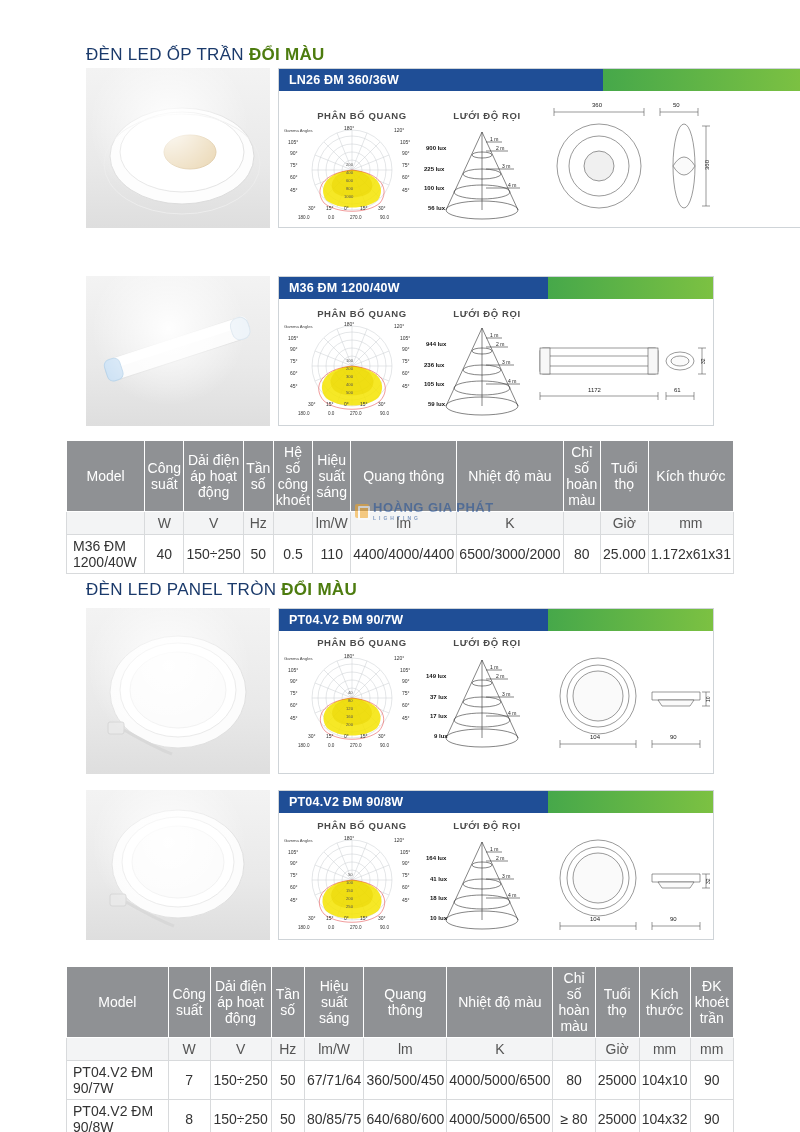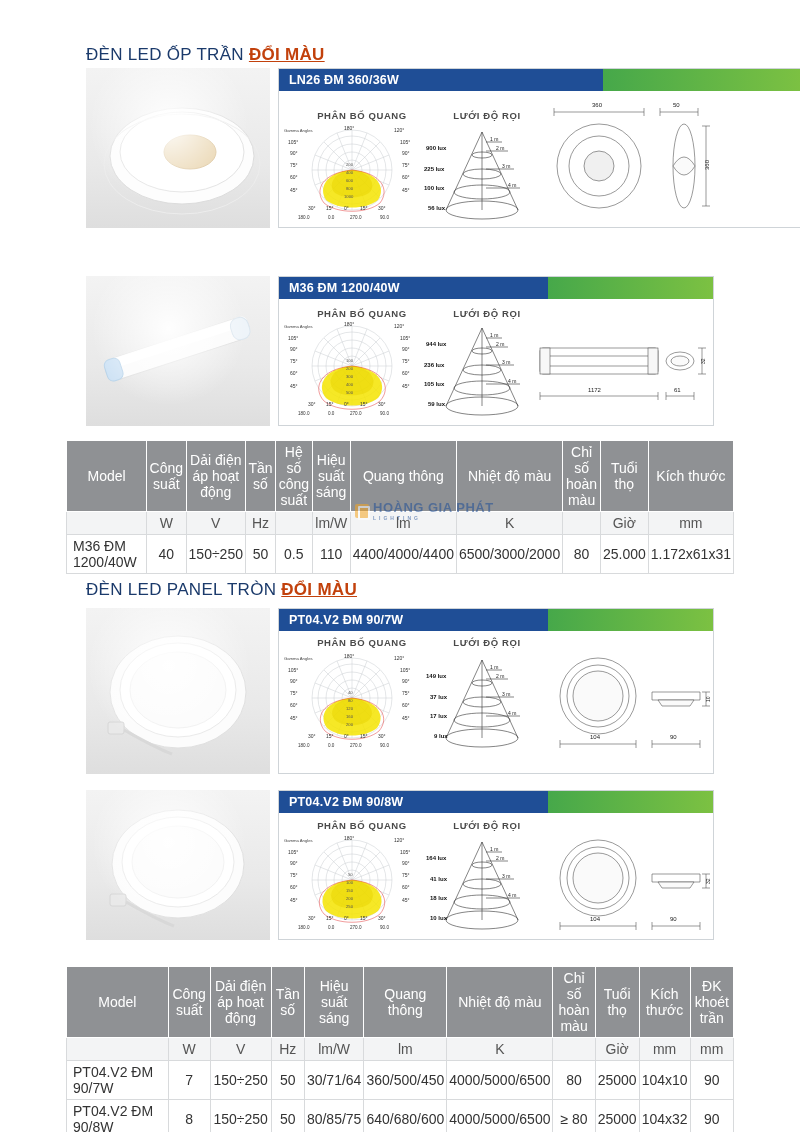--- a/index.html
+++ b/index.html
@@ -16,21 +16,21 @@
 
   
   .sec-title {
     position: absolute;
     font-size: 17px;
     letter-spacing: .3px;
     color: #1b3a6b;
     font-weight: 400;
     white-space: nowrap;
   }
-  .sec-title b { color:#c2410c; font-weight: 800; text-decoration: underline; }
+  .sec-title b { color:#4d7c0f; font-weight: 800; }
 
   
   .photo {
     position: absolute;
     background: linear-gradient(180deg,#f3f3f3 0%,#e9e9e9 60%,#dedede 100%);
     overflow: hidden;
   }
   .photo .shine {
     position:absolute; inset:0;
     background: radial-gradient(circle at 45% 35%, rgba(255,255,255,.95) 0%, rgba(255,255,255,0) 55%);
@@ -371,21 +371,21 @@
     </svg>
   </div>
 
   <table class="spec" style="left:66px; top:440px; width:668px;">
     <thead>
       <tr>
         <th style="width:118px">Model</th>
         <th style="width:44px">Công suất</th>
         <th style="width:60px">Dải điện áp hoạt động</th>
         <th style="width:34px">Tần số</th>
-        <th style="width:44px">Hệ số công suất</th>
+        <th style="width:44px">Hệ số công khoét</th>
         <th style="width:44px">Hiệu suất sáng</th>
         <th style="width:88px">Quang thông</th>
         <th style="width:92px">Nhiệt độ màu</th>
         <th style="width:46px">Chỉ số hoàn màu</th>
         <th style="width:40px">Tuổi thọ</th>
         <th style="width:58px">Kích thước</th>
       </tr>
     </thead>
     <tbody>
       <tr class="units">
@@ -701,21 +701,21 @@
         <td></td>
         <td>Giờ</td>
         <td>mm</td>
         <td>mm</td>
       </tr>
       <tr>
         <td class="left">PT04.V2 ĐM 90/7W</td>
         <td>7</td>
         <td>150÷250</td>
         <td>50</td>
-        <td>30/71/64</td>
+        <td>67/71/64</td>
         <td>360/500/450</td>
         <td>4000/5000/6500</td>
         <td>80</td>
         <td>25000</td>
         <td>104x10</td>
         <td>90</td>
       </tr>
       <tr>
         <td class="left">PT04.V2 ĐM 90/8W</td>
         <td>8</td>

